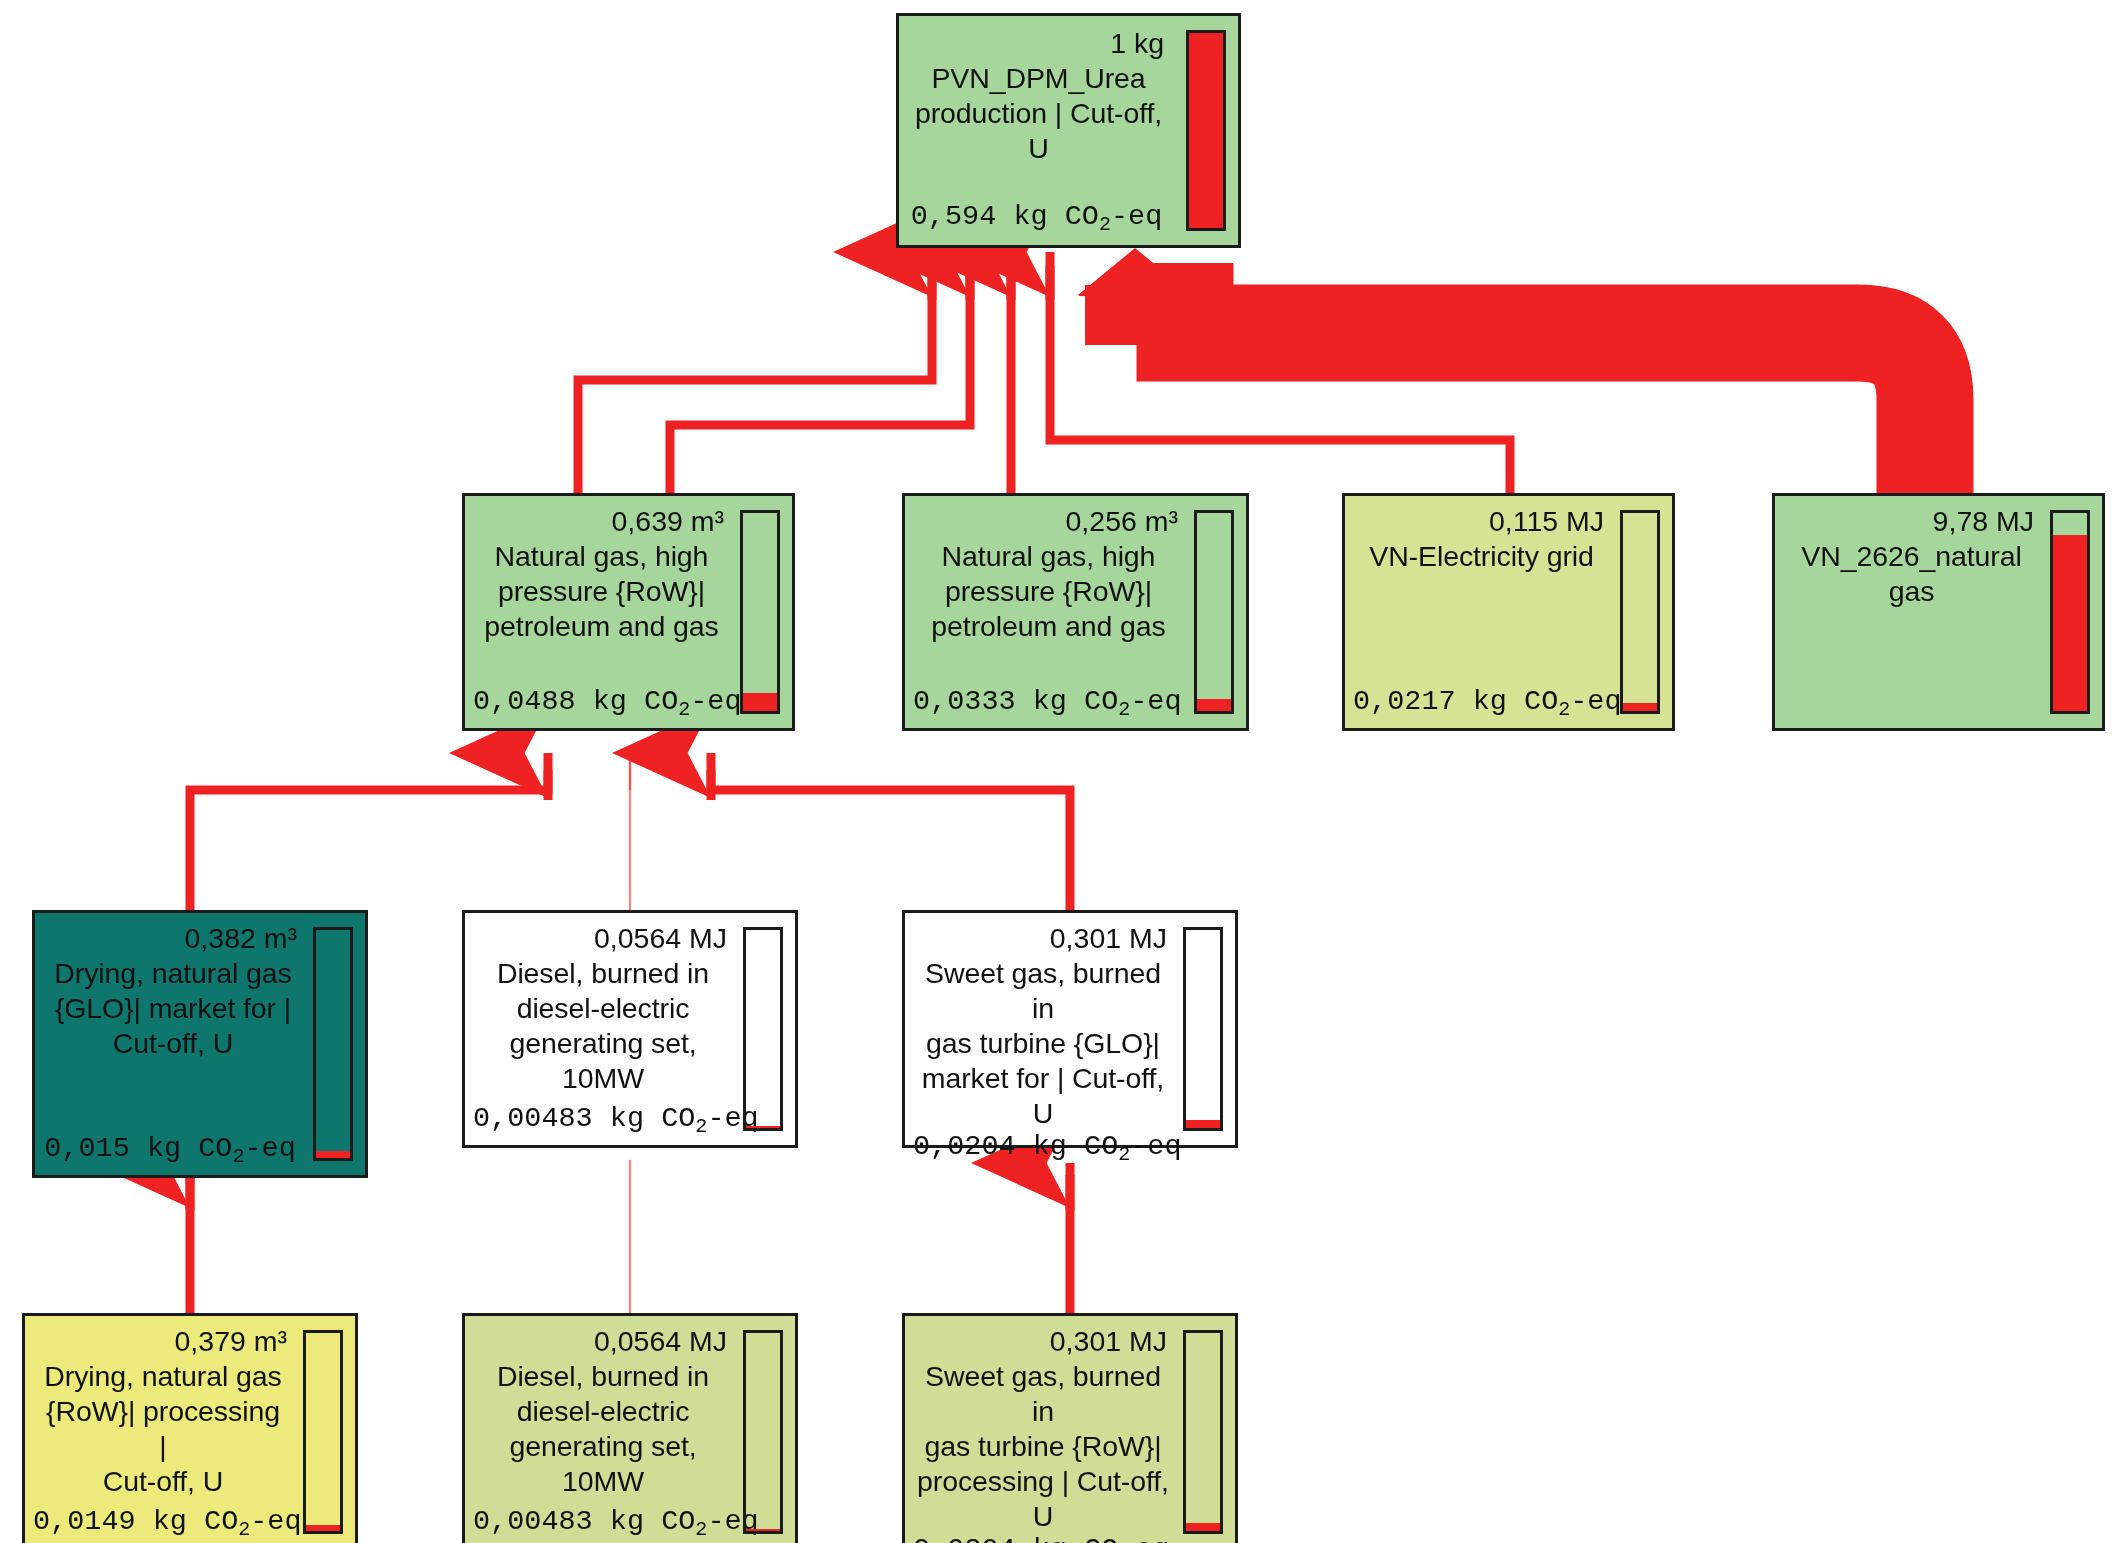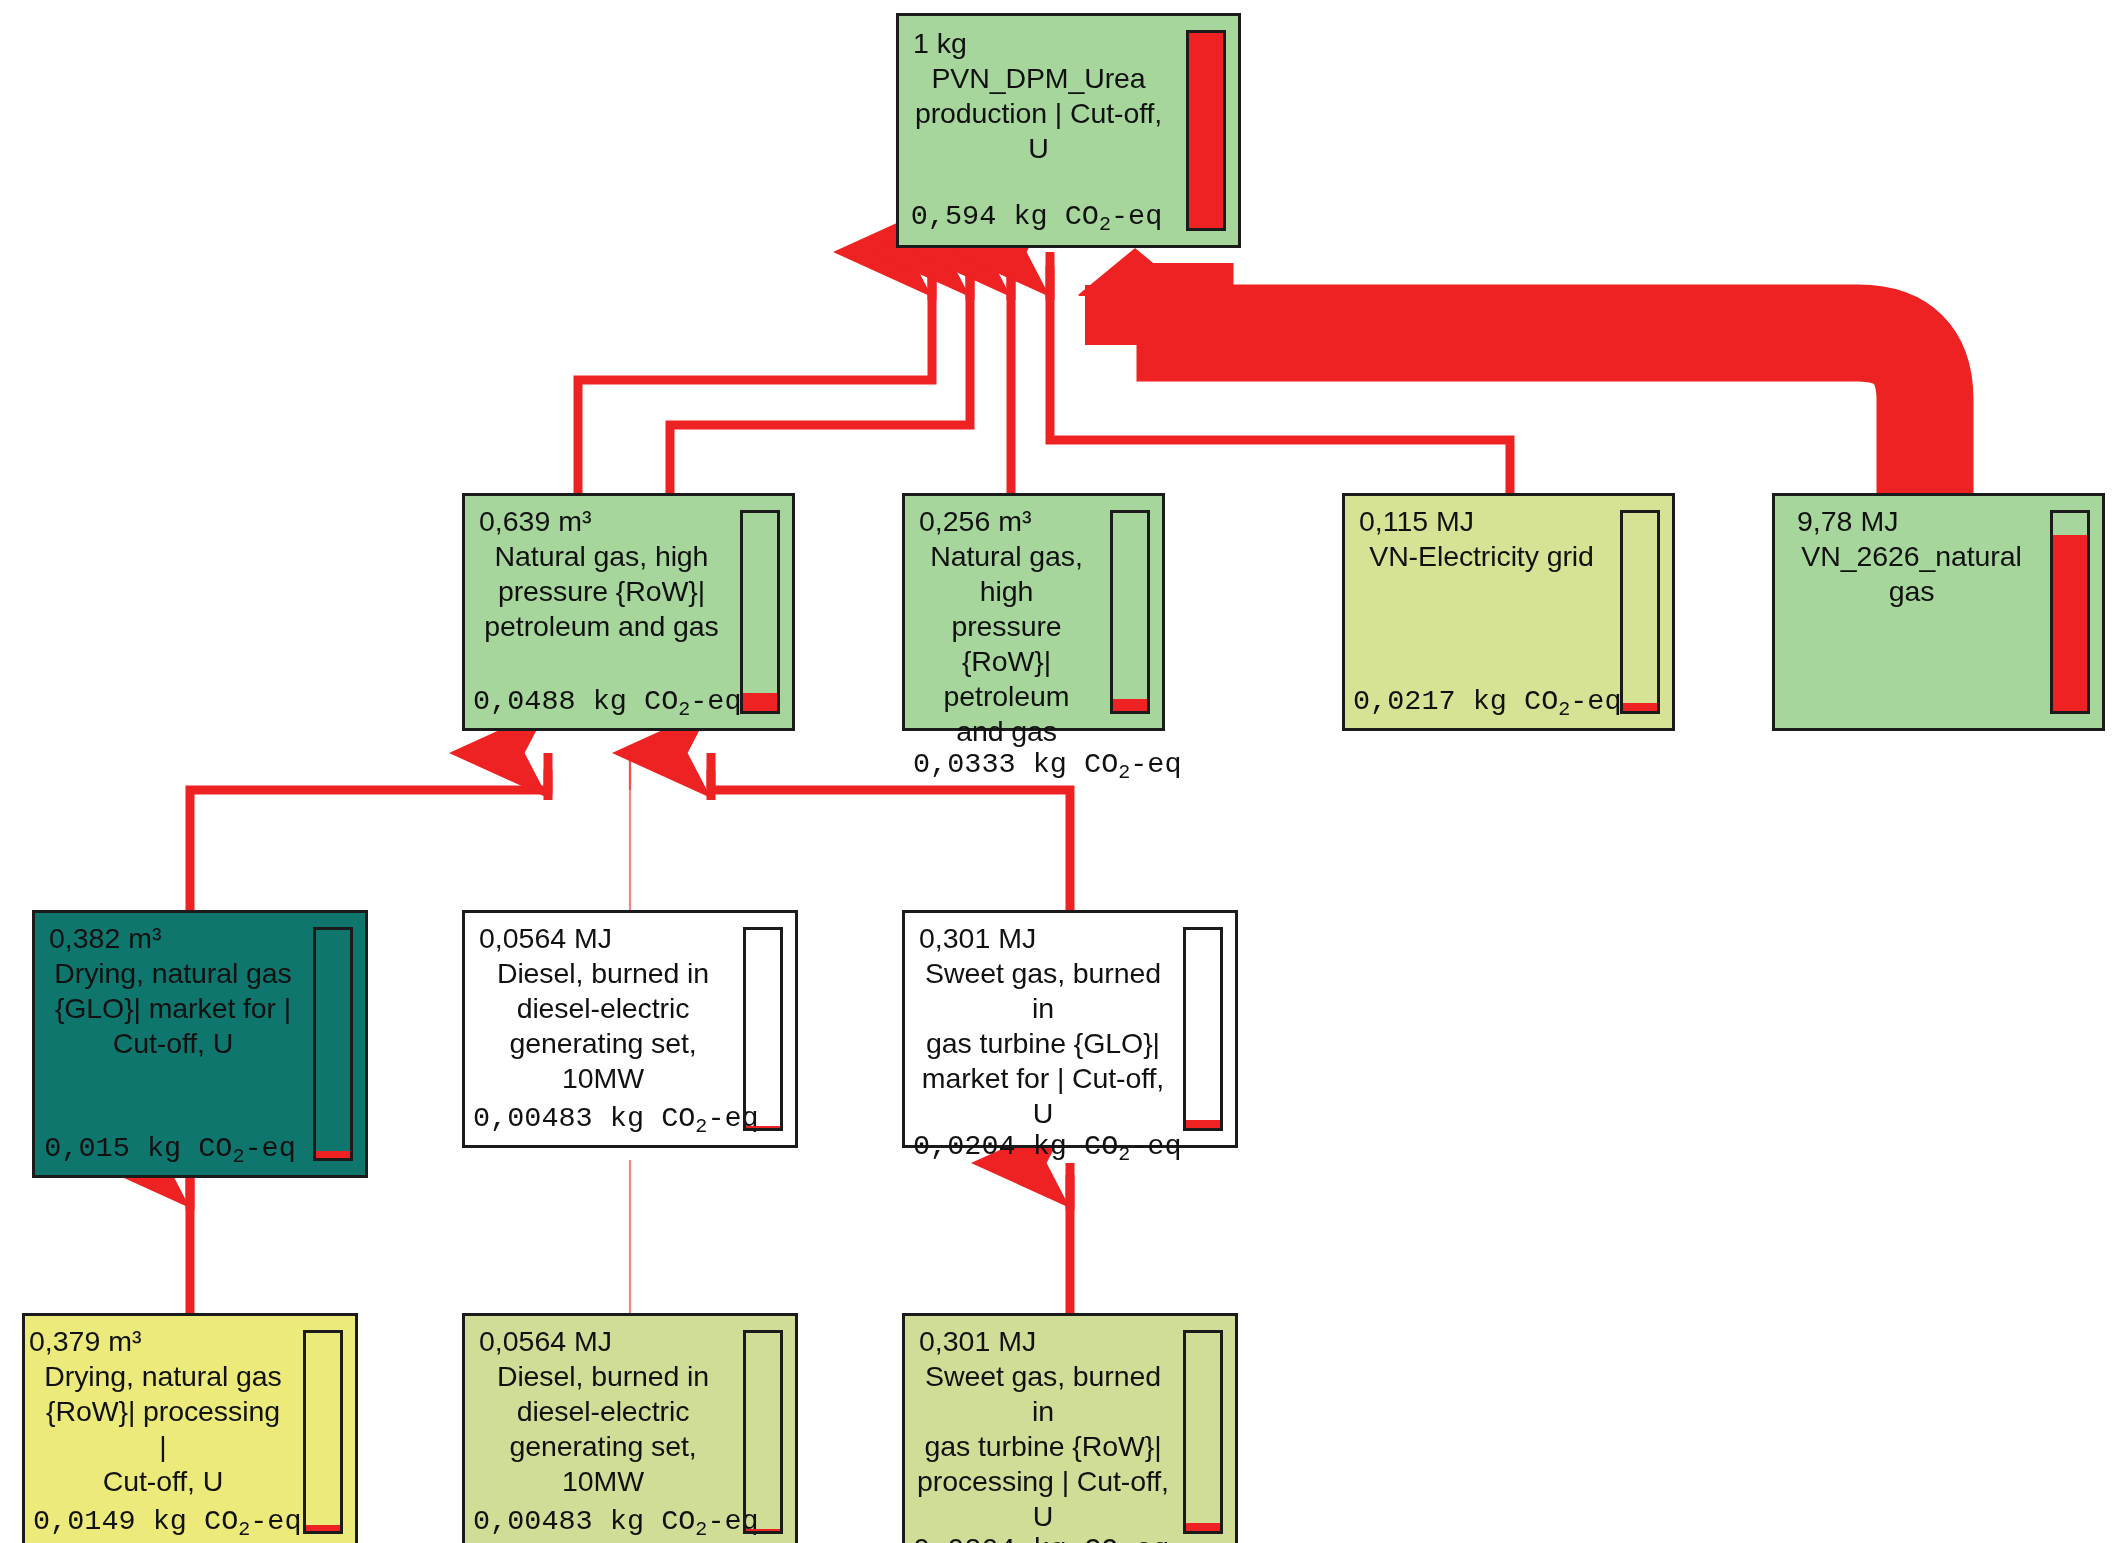--- a/index.html
+++ b/index.html
@@ -39,21 +39,21 @@
   .node-title {
     text-align: center;
     font-size: 28.5px;
     line-height: 35px;
     color: #111111;
     padding: 10px 74px 0 14px;
     white-space: pre-line;
     letter-spacing: -0.1px;
   }
   .node-amount {
-    text-align: left;
+    text-align: right;
     font-size: 28.5px;
     line-height: 35px;
     color: #111111;
   }
   .node-impact {
     text-align: center;
     font-size: 28.5px;
     line-height: 32px;
     color: #111111;
     padding: 0 74px 10px 10px;
@@ -177,21 +177,21 @@
     </div>
     <div class="node-impact" style="padding:0 68px 8px 8px;">
       <span>0,0488</span>
       <span>kg CO</span><sub>2</sub><span>-eq</span>
     </div>
     <div class="gauge" style="right:12px; top:14px; bottom:14px;">
       <div class="gauge-fill" style="height:9%;"></div>
     </div>
   </div>
 
-  <div class="node" style="left:902px; top:493px; width:263px; height:238px; background:#a6d69b;">
+  <div class="node" style="left:902px; top:493px; width:347px; height:238px; background:#a6d69b;gap:8px;">
     <div>
       <div class="node-amount" style="padding:8px 68px 0 14px;">0,256 m³</div>
       <div class="node-title" style="padding:0 68px 0 14px;">Natural gas, high
 pressure {RoW}|
 petroleum and gas</div>
     </div>
     <div class="node-impact" style="padding:0 68px 8px 8px;">
       <span>0,0333</span>
       <span>kg CO</span><sub>2</sub><span>-eq</span>
     </div>

